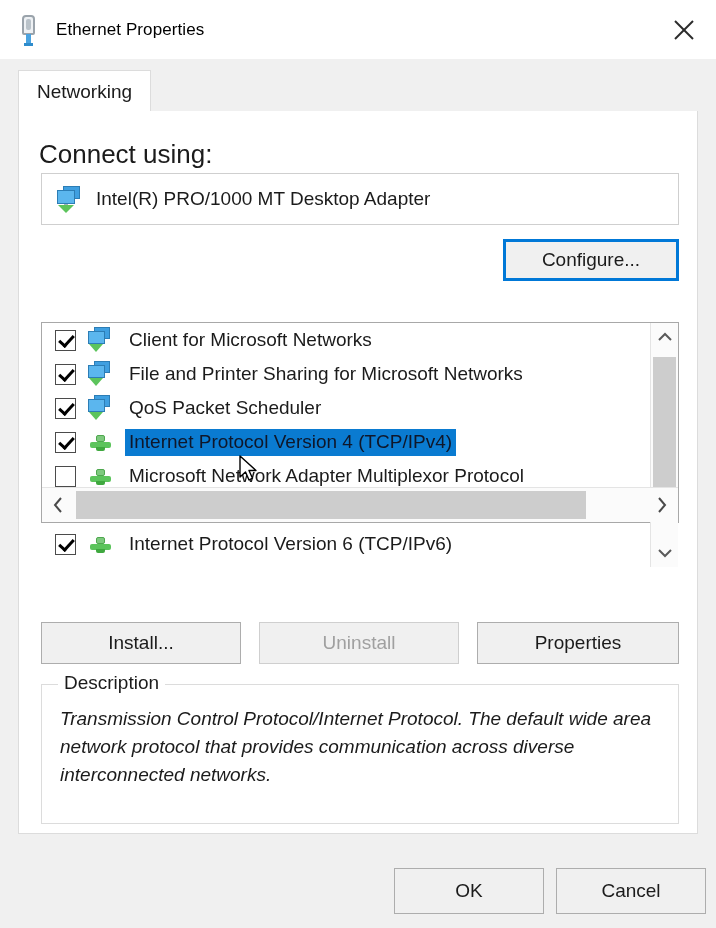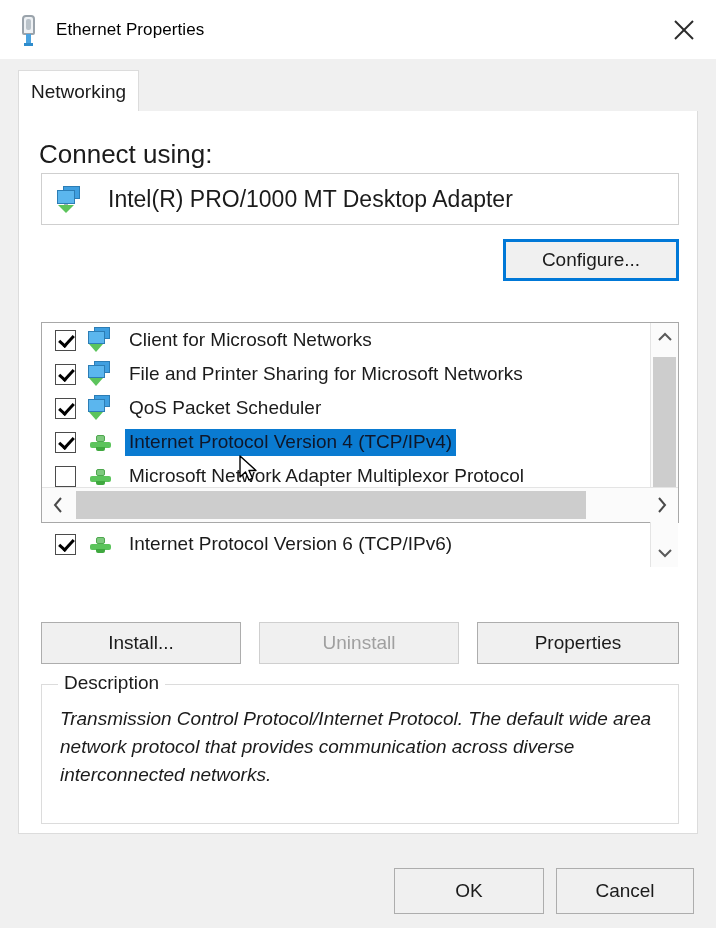--- a/index.html
+++ b/index.html
@@ -92,21 +92,21 @@
     left: 18px; top: 70px;
     width: 680px;
     height: 42px;
     border-bottom: 1px solid #dcdcdc;
     box-sizing: border-box;
   }
   .tab {
     position: absolute;
     left: 0; top: 0;
     height: 43px;
-    padding: 0 12px;
+    padding: 0 18px;
     background: #ffffff;
     border: 1px solid #dcdcdc;
     border-bottom: 1px solid #ffffff;
     box-sizing: border-box;
     display: flex;
     align-items: center;
     font-size: 19px;
     color: #1b1b1b;
     cursor: default;
   }
@@ -173,22 +173,22 @@
   }
   .adapter-icon .mon-arrow {
     position: absolute;
     left: 4px; top: 20px;
     width: 0; height: 0;
     border-left: 8px solid transparent;
     border-right: 8px solid transparent;
     border-top: 8px solid #5cc45c;
   }
   .adapter-text {
-    margin-left: 24px;
-    font-size: 23px;
+    margin-left: 12px;
+    font-size: 19px;
     color: #1b1b1b;
     white-space: nowrap;
   }
 
   
   .btn {
     background: #f0f0f0;
     border: 1px solid #adadad;
     box-sizing: border-box;
     font-family: "Liberation Sans", sans-serif;
@@ -428,21 +428,21 @@
 
   
   #ok-button {
     position: absolute;
     left: 394px; top: 868px;
     width: 150px; height: 46px;
   }
   #cancel-button {
     position: absolute;
     left: 556px; top: 868px;
-    width: 138px; height: 46px;
+    width: 150px; height: 46px;
   }
 
   
   .cursor {
     position: absolute;
     left: 239px; top: 455px;
     width: 22px; height: 30px;
     pointer-events: none;
   }
 </style>

